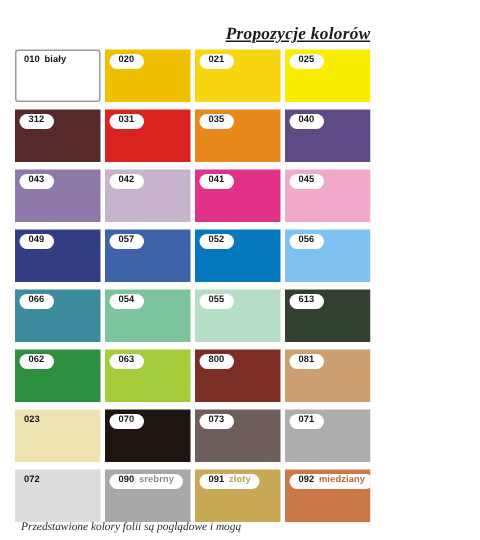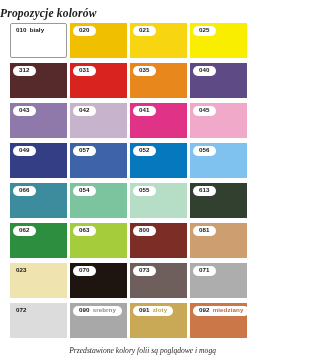--- a/index.html
+++ b/index.html
@@ -13,30 +13,31 @@
     font-family: "Liberation Sans", sans-serif;
     overflow: hidden;
   }
   .page {
     position: relative;
     width: 247px;
     height: 360px;
     box-sizing: border-box;
   }
   .title {
-    text-align: left;
+    text-align: right;
     font-family: "Liberation Serif", serif;
     font-style: italic;
     font-weight: bold;
     font-size: 11.5px;
     color: #1a1a1a;
     letter-spacing: 0.2px;
-    padding-top: 6px;
+    padding-top: 16px;
     height: 16px;
     line-height: 14px;
+    text-decoration: underline;
   }
   .grid {
     display: grid;
     grid-template-columns: repeat(4, 57px);
     grid-auto-rows: 34.5px;
     column-gap: 3px;
     row-gap: 5.5px;
     padding: 0 0 0 10px;
     margin-top: 1px;
   }
@@ -82,21 +83,21 @@
   .chip .code { color: #141414; }
   .chip .nm {
     margin-left: 3px;
     font-weight: bold;
   }
   .footer {
     position: absolute;
     left: 0;
     right: 17px;
     bottom: 4px;
-    text-align: right;
+    text-align: left;
     font-family: "Liberation Serif", serif;
     font-style: italic;
     font-size: 7.6px;
     line-height: 10.5px;
     color: #2a2a2a;
     padding: 0 14px;
   }
 </style>
 </head>
 <body>

